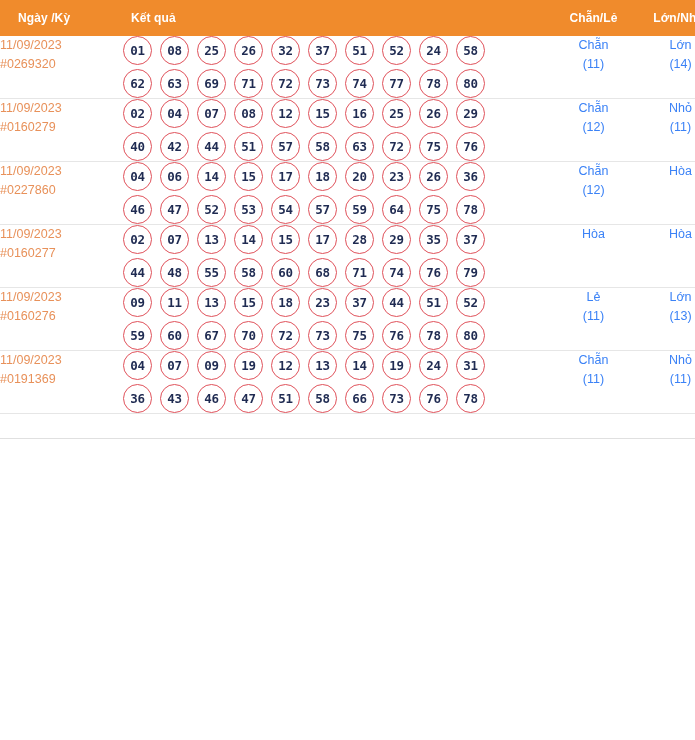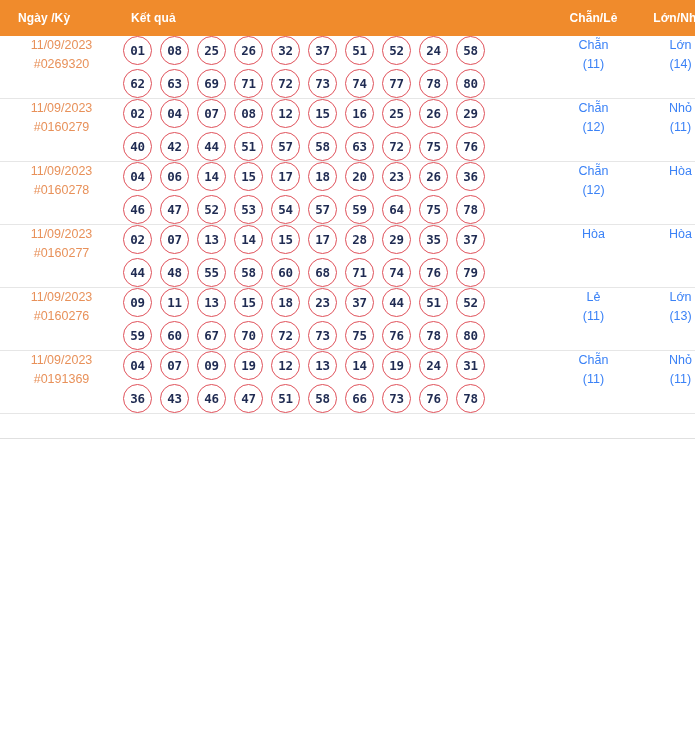--- a/index.html
+++ b/index.html
@@ -37,21 +37,20 @@
   th.col-result  { width: 420px; padding-left: 8px; margin-left: 28px; }
   th.col-oddeven { width: 85px;  text-align: center; }
   th.col-bigsmall{ width: 85px;  text-align: center; padding-right: 4px; }
 
   
   .result-row > td {
     border-bottom: 1px solid #e6e6e6;
     vertical-align: top;
     padding: 0;
     background: #ffffff;
-    text-align: center;
   }
 
   .date-cell {
     padding: 14px 4px 18px 18px;
   }
   .date-line,
   .draw-id {
     color: #e8915a;
     font-size: 12.5px;
     line-height: 1.55;
@@ -201,21 +200,21 @@
           <span class="stat-count">(12)</span>
         </td>
         <td class="stat-cell">
           <span class="stat-label">Nhỏ</span>
           <span class="stat-count">(11)</span>
         </td>
       </tr>
       <tr class="result-row">
         <td class="date-cell">
           <div class="date-line">11/09/2023</div>
-          <div class="draw-id">#0160278</div>
+          <div class="draw-id">#0227860</div>
         </td>
         <td class="result-cell">
           <div class="ball-line">
             <span class="ball">04</span>
             <span class="ball">06</span>
             <span class="ball">14</span>
             <span class="ball">15</span>
             <span class="ball">17</span>
             <span class="ball">18</span>
             <span class="ball">20</span>

